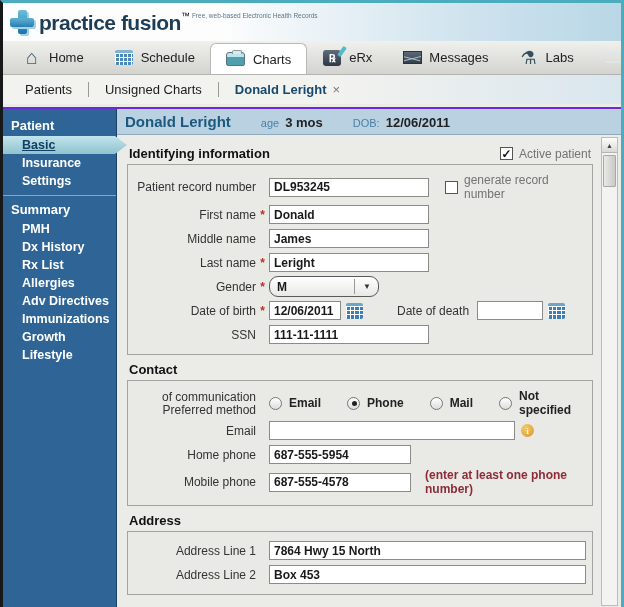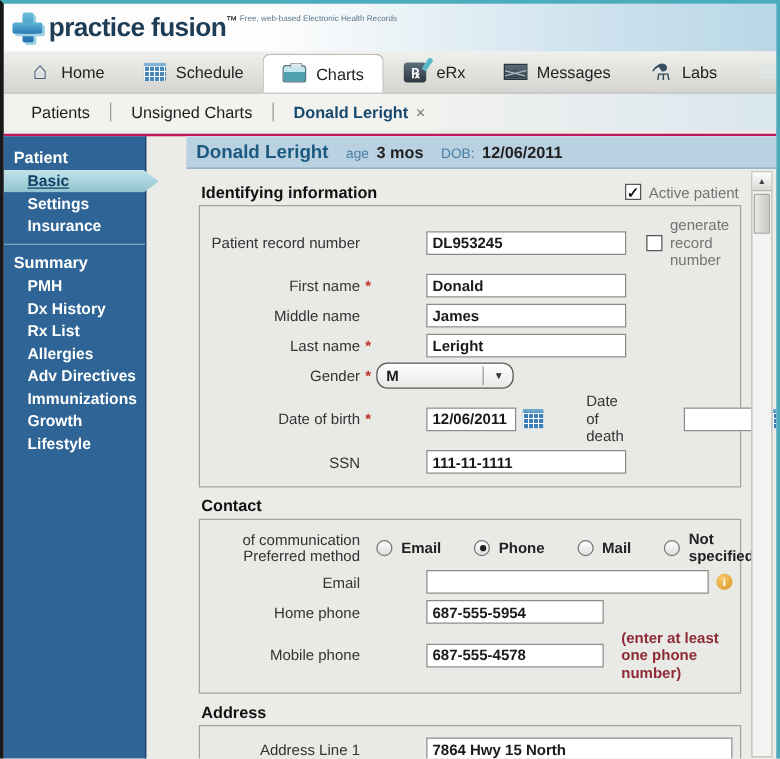--- a/index.html
+++ b/index.html
@@ -54,52 +54,52 @@
 
   
   .tabrow { height:29px; background:linear-gradient(to right,#f2f2ef 55%, #d9e6ee); display:flex;
             align-items:center; padding-left:6px; }
   .tab { padding:0 16px; font-size:13px; color:#1c1c1c; display:flex; align-items:center; gap:6px; }
   .tab + .tab { border-left:1px solid #9a9a97; }
   .tab.active { font-weight:bold; color:#17496e; }
   .tabclose { color:#777; font-size:13px; font-weight:normal; }
 
   
-  .main { position:absolute; top:104px; left:0; right:0; bottom:0; display:flex; border-top:2px solid #be185d;gap:32px; }
+  .main { position:absolute; top:104px; left:0; right:0; bottom:0; display:flex; border-top:2px solid #6d28d9; }
 
   .sidebar { width:114px; background:#2e6496; color:#fff; padding-top:7px; position:relative; z-index:5;
              border-right:1px solid #1c4066; flex-shrink:0; overflow:visible; }
   .sgroup { border-bottom:1px solid #7fa6c4; padding-bottom:5px; margin-bottom:4px; }
   .sgroup:last-child { border-bottom:none; }
   .shead { font-size:13px; font-weight:bold; padding:2px 0 3px 8px; }
   .sitem { font-size:12.5px; padding:2px 0 2px 19px; font-weight:bold; }
   .sitem.selected { position:relative; width:124px; color:#123f63; text-decoration:underline;
              background:linear-gradient(#c2e4ec,#8fc3cf);
              clip-path:polygon(0 0, calc(100% - 12px) 0, 100% 50%, calc(100% - 12px) 100%, 0 100%); }
 
   .content { flex:1; position:relative; background:#ebebe8; overflow:hidden; }
   .pband { height:26px; background:#bad1e2; border-bottom:1px solid #8fa9bd; display:flex;
            align-items:baseline; padding:4px 0 0 8px; gap:6px; }
   .pname { font-size:15px; font-weight:bold; color:#1b5a7e; }
-  .plab { font-size:11px; color:#4a7fa5; margin-left:8px;text-align:right; }
+  .plab { font-size:11px; color:#4a7fa5; margin-left:24px;text-align:right; }
   .pval { font-size:13px; font-weight:bold; color:#222; }
 
   .scrollarea { position:absolute; top:27px; left:0; right:0; bottom:0; padding:6px 28px 0 10px; }
 
   .sectitle-row { display:flex; align-items:center; margin:4px 2px 3px 2px; }
   .sectitle { font-size:13px; font-weight:bold; color:#111; }
   .spacer { flex:1; }
 
   .box { border:1px solid #a3a3a0; background:#e9e9e6; padding:5px 0 6px 0; margin-bottom:7px; }
 
   .frow { display:flex; align-items:center; margin:3px 6px 3px 0; min-height:21px; }
   .flabel { width:128px; text-align:right; font-size:12px; color:#333; flex-shrink:0; line-height:12px; }
   .req { width:13px; text-align:center; color:#c03028; font-weight:bold; font-size:12px; flex-shrink:0; }
   .fin { height:19px; border:1px solid #8b8b89; background:#fff; font:bold 12px "Liberation Sans",sans-serif;
-         color:#1a1a1a; padding:0 4px;margin-left:40px; }
+         color:#1a1a1a; padding:0 4px; }
   .w-rec { width:160px; } .w-name { width:160px; } .w-dob { width:72px; } .w-dod { width:66px; }
   .w-email { width:246px; } .w-phone { width:142px; } .w-ext { width:105px; }
   .w-addr { width:368px; }
 
   .dd { height:21px; border:1.5px solid #5a5a58; border-radius:9px; background:linear-gradient(#fff,#e8e8e6);
         display:flex; align-items:center; padding:0 4px 0 7px; font-size:12px; font-weight:bold; color:#1a1a1a; }
   .dd .ddsep { width:1px; height:15px; background:#999; margin:0 5px 0 auto; }
   .dd .ddarr { font-size:8px; color:#333; padding:0 3px; }
   .w-gender { width:110px; }
 
@@ -203,22 +203,22 @@
       <span class="tabclose">×</span>
     </div>
   </div>
 
   <div class="main">
 
     <div class="sidebar">
       <div class="sgroup">
         <div class="shead">Patient</div>
         <div class="sitem selected">Basic</div>
+        <div class="sitem">Insurance</div>
         <div class="sitem">Settings</div>
-        <div class="sitem">Insurance</div>
       </div>
       <div class="sgroup">
         <div class="shead">Summary</div>
         <div class="sitem">PMH</div>
         <div class="sitem">Dx History</div>
         <div class="sitem">Rx List</div>
         <div class="sitem">Allergies</div>
         <div class="sitem">Adv Directives</div>
         <div class="sitem">Immunizations</div>
         <div class="sitem">Growth</div>

